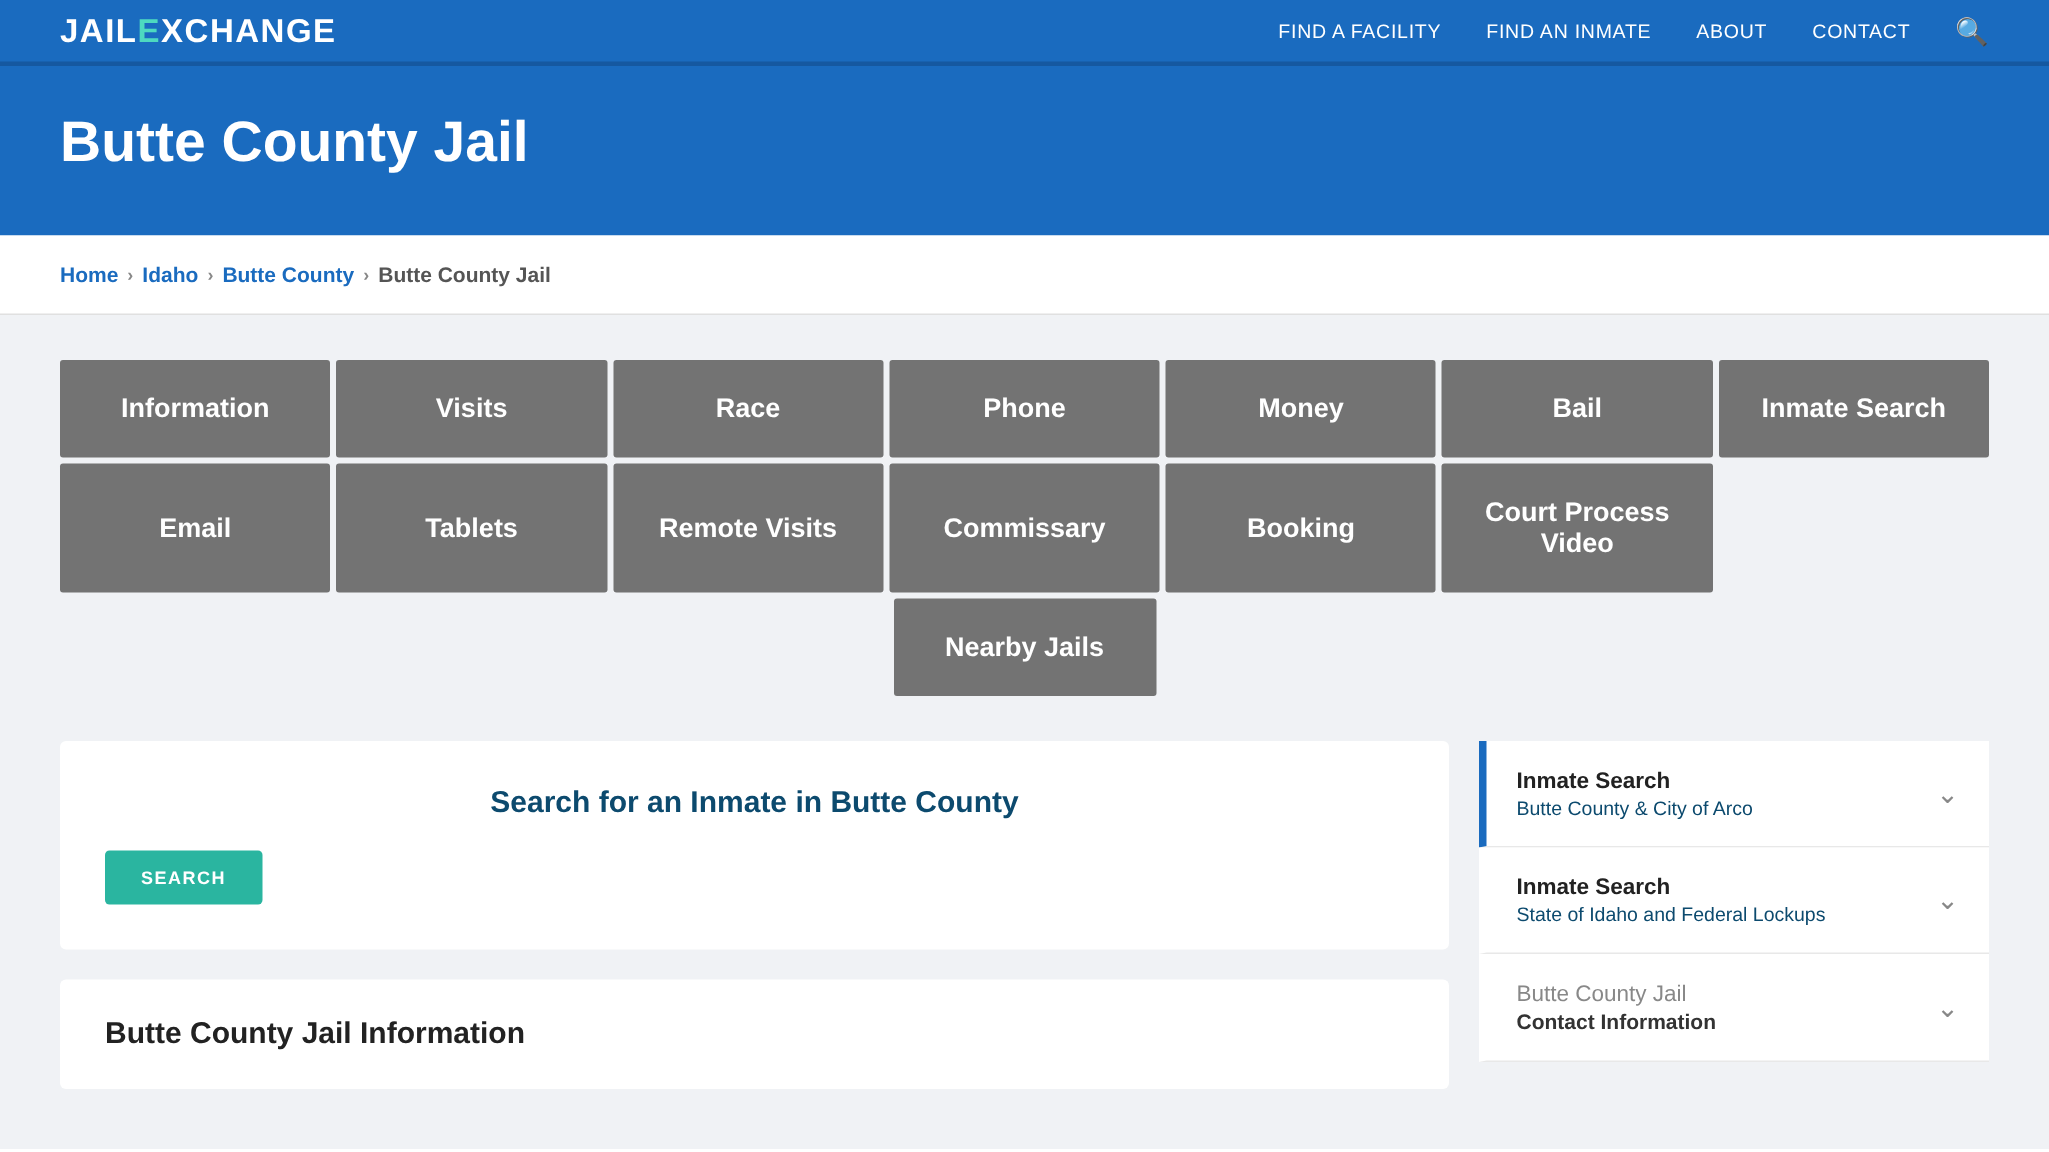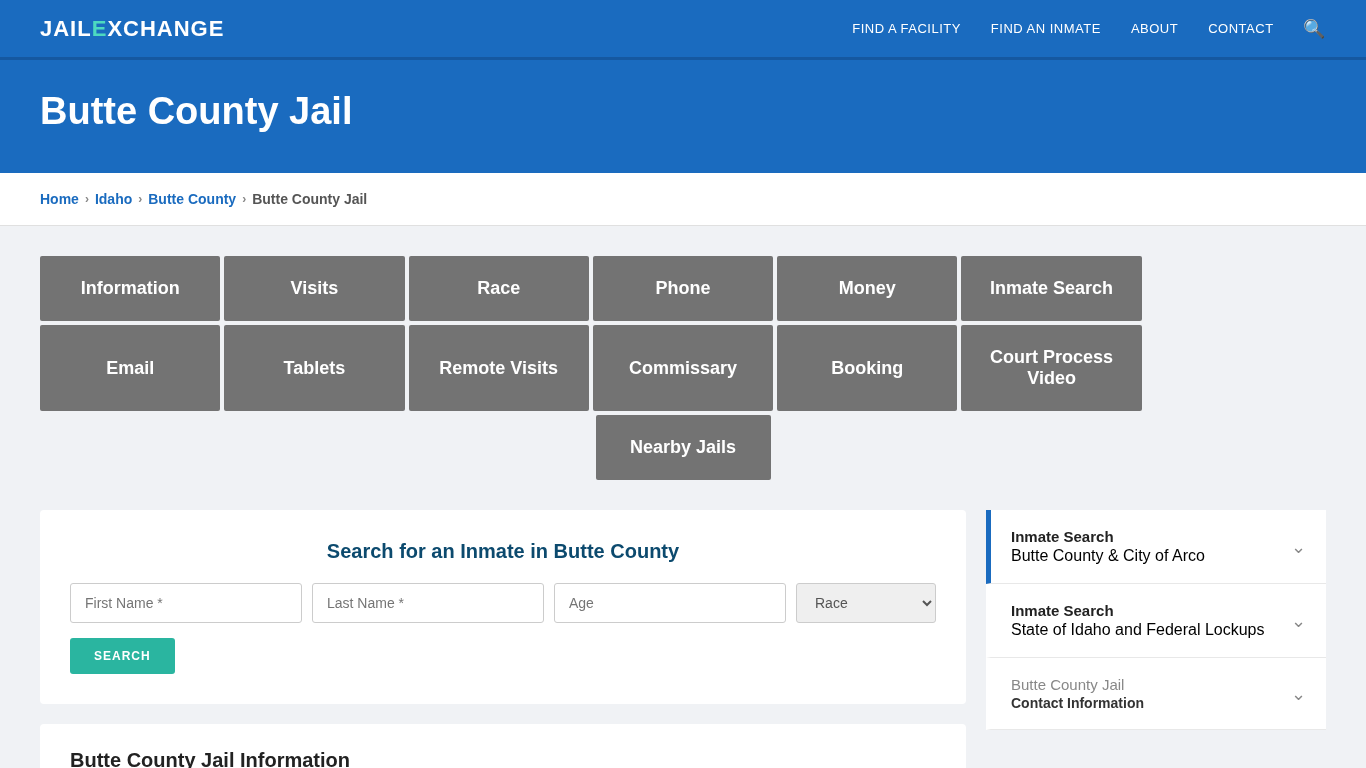--- a/index.html
+++ b/index.html
@@ -5,21 +5,21 @@
     * { box-sizing: border-box; margin: 0; padding: 0; }
     body { font-family: Arial, sans-serif; background: #fff; color: #333; }
 
     
     nav {
       background: #1a6bbf;
       display: flex;
       align-items: center;
       justify-content: space-between;
       padding: 0 40px;
-      height: 60px;
+      height: 44px;
       border-bottom: 3px solid #1558a0;
     }
     .nav-logo {
       font-size: 22px;
       font-weight: 900;
       color: #fff;
       letter-spacing: 1px;
     }
     .nav-logo span { color: #fff; }
     .nav-logo .ex { color: #4dd9c0; }
@@ -202,22 +202,22 @@
     .sidebar-item:first-child {
       border-left-color: #1a6bbf;
     }
     .sidebar-item-text {}
     .sidebar-item-text .label {
       font-size: 15px;
       font-weight: 700;
       color: #222;
     }
     .sidebar-item-text .sublabel {
-      font-size: 16px;
-      color: #000000;
+      font-size: 13px;
+      color: #0c4a6e;
       margin-top: 2px;
     }
     .sidebar-chevron {
       color: #888;
       font-size: 18px;
     }
     .sidebar-item:last-child .sidebar-item-text .label {
       color: #888;
       font-weight: 400;
     }
@@ -258,20 +258,21 @@
 </div>
 
 <div class="main-bg">
 
   <div class="btn-grid">
     <button class="grid-btn">Information</button>
     <button class="grid-btn">Visits</button>
     <button class="grid-btn">Race</button>
     <button class="grid-btn">Phone</button>
     <button class="grid-btn">Money</button>
+    <button class="grid-btn">Bail</button>
     <button class="grid-btn">Inmate Search</button>
   </div>
 
   <div class="btn-grid-row2">
     <button class="grid-btn">Email</button>
     <button class="grid-btn">Tablets</button>
     <button class="grid-btn">Remote Visits</button>
     <button class="grid-btn">Commissary</button>
     <button class="grid-btn">Booking</button>
     <button class="grid-btn">Court Process Video</button>
@@ -280,33 +281,20 @@
   <div class="btn-grid-row3">
     <button class="grid-btn">Nearby Jails</button>
   </div>
 
   <div class="content-row">
 
     <div style="flex:1; min-width:0;">
 
       <div class="search-panel">
         <h2>Search for an Inmate in Butte County</h2>
-        <div class="search-fields">
-          <input type="text" placeholder="First Name *" style="">
-          <input type="text" placeholder="Last Name *" style="">
-          <input type="text" placeholder="Age" style="">
-          <select>
-            <option>Race</option>
-            <option>White</option>
-            <option>Black</option>
-            <option>Hispanic</option>
-            <option>Asian</option>
-            <option>Other</option>
-          </select>
-        </div>
         <button class="search-btn">SEARCH</button>
       </div>
 
       <div class="bottom-section">
         <h3>Butte County Jail Information</h3>
       </div>
     </div>
 
     <div class="sidebar">
       <div class="sidebar-item" style="border-left-color:#1a6bbf;">

